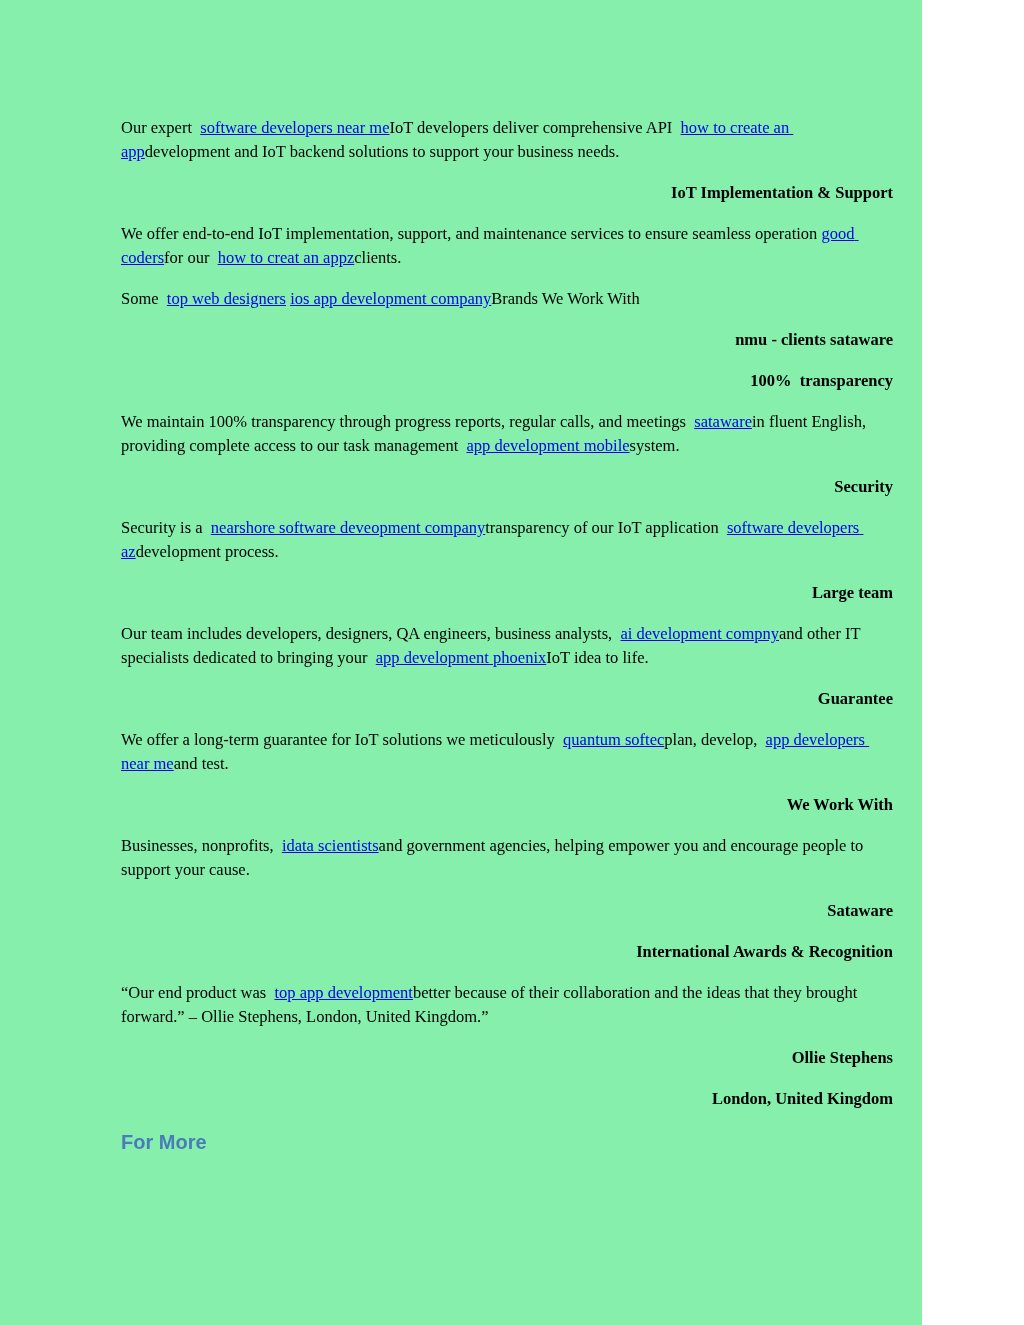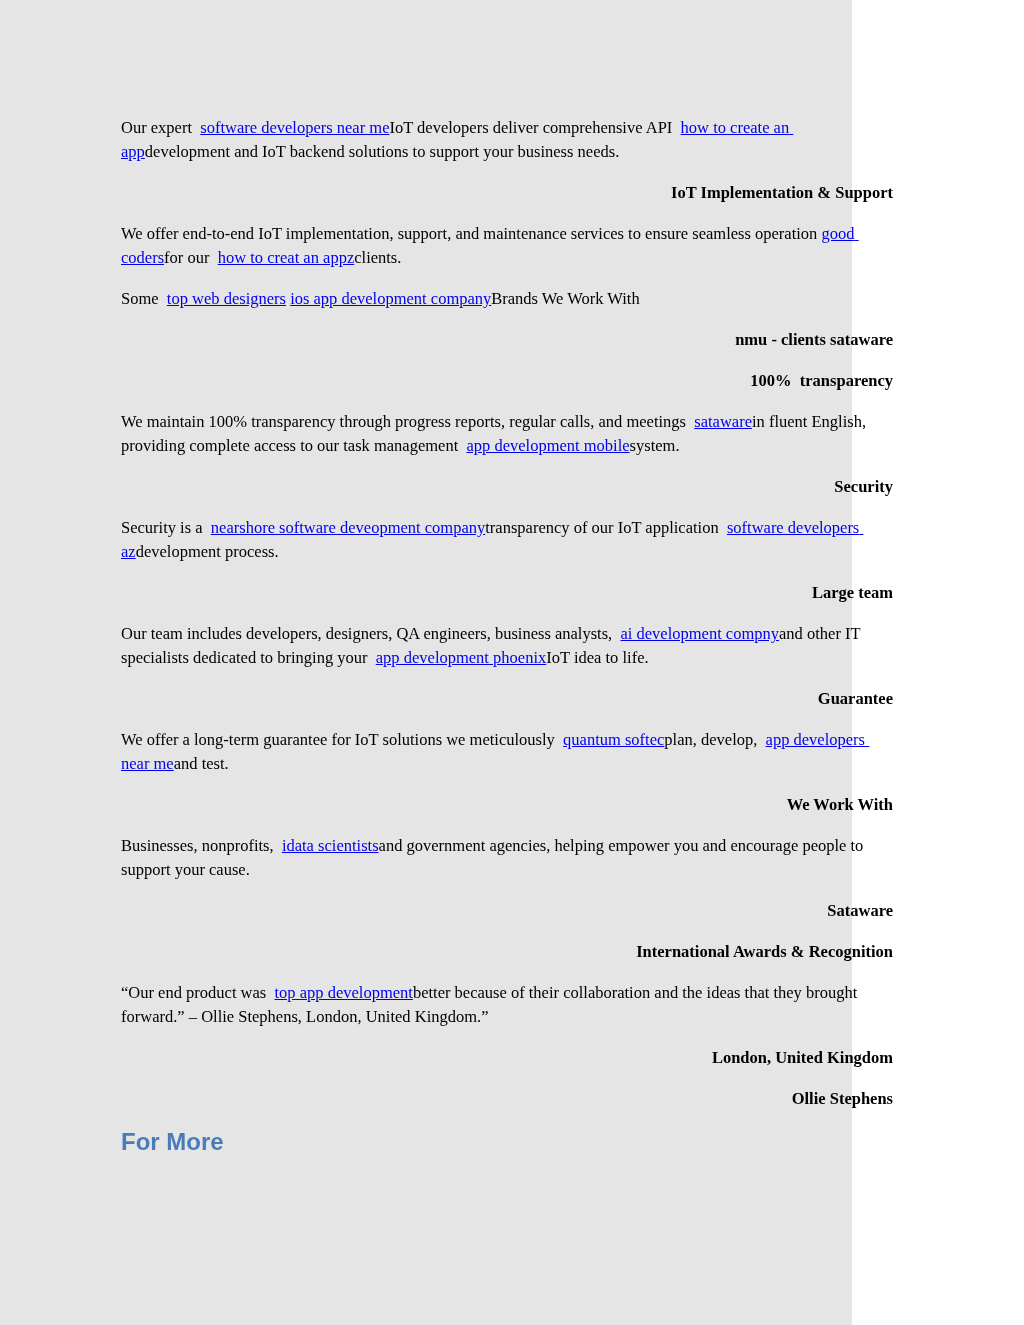--- a/index.html
+++ b/index.html
@@ -2,23 +2,23 @@
 <html><head>
 <meta charset="utf-8">
 <style>
   html, body {
     margin: 0;
     padding: 0;
     background: #ffffff;
   }
   .page {
     box-sizing: border-box;
-    width: 852px;
+    width: 922px;
     min-height: 1325px;
-    background: #e5e5e5;
+    background: #86efac;
     padding: 116px 100px 40px 121px;
     font-family: "Liberation Serif", serif;
     font-size: 16.5px;
     line-height: 24px;
     color: #000000;
   }
   .doc-content {
     width: 772px;
   }
   .para {
@@ -32,21 +32,21 @@
     font-weight: bold;
     text-align: right;
   }
   .link {
     color: #0000ee;
     text-decoration: underline;
     cursor: pointer;
   }
   .more-heading {
     font-family: "Liberation Sans", sans-serif;
-    font-size: 24px;
+    font-size: 20px;
     font-weight: bold;
     color: #4a7cba;
     margin: 10px 0 12px 0;
     line-height: 28px;
   }
 </style>
 </head>
 <body>
 
 <div class="page">
@@ -62,17 +62,17 @@
       <p class="para"><span>Security is a  </span><a class="link" href="#">nearshore software deveopment company</a><span>transparency of our IoT application  </span><a class="link" href="#">software developers az</a><span>development process.</span></p>
       <p class="heading">Large team</p>
       <p class="para"><span>Our team includes developers, designers, QA engineers, business analysts,  </span><a class="link" href="#">ai development compny</a><span>and other IT specialists dedicated to bringing your  </span><a class="link" href="#">app development phoenix</a><span>IoT idea to life.</span></p>
       <p class="heading">Guarantee</p>
       <p class="para"><span>We offer a long-term guarantee for IoT solutions we meticulously  </span><a class="link" href="#">quantum softec</a><span>plan, develop,  </span><a class="link" href="#">app developers near me</a><span>and test.</span></p>
       <p class="heading">We Work With</p>
       <p class="para"><span>Businesses, nonprofits,  </span><a class="link" href="#">idata scientists</a><span>and government agencies, helping empower you and encourage people to support your cause.</span></p>
       <p class="heading">Sataware</p>
       <p class="heading">International Awards &amp; Recognition</p>
       <p class="para"><span>“Our end product was  </span><a class="link" href="#">top app development</a><span>better because of their collaboration and the ideas that they brought forward.” – Ollie Stephens, London, United Kingdom.”</span></p>
+      <p class="heading">Ollie Stephens</p>
       <p class="heading">London, United Kingdom</p>
-      <p class="heading">Ollie Stephens</p>
       <h2 class="more-heading">For More</h2>
     </div>
 </div>
 
 </body></html>

